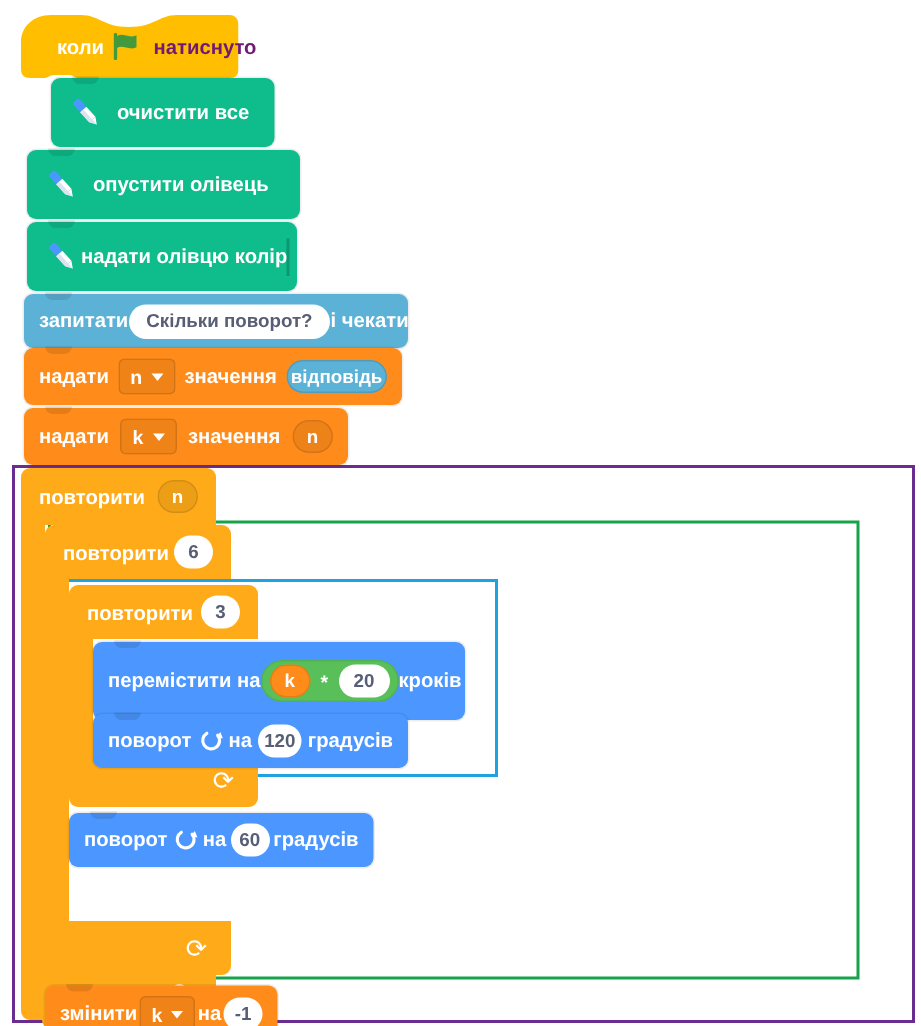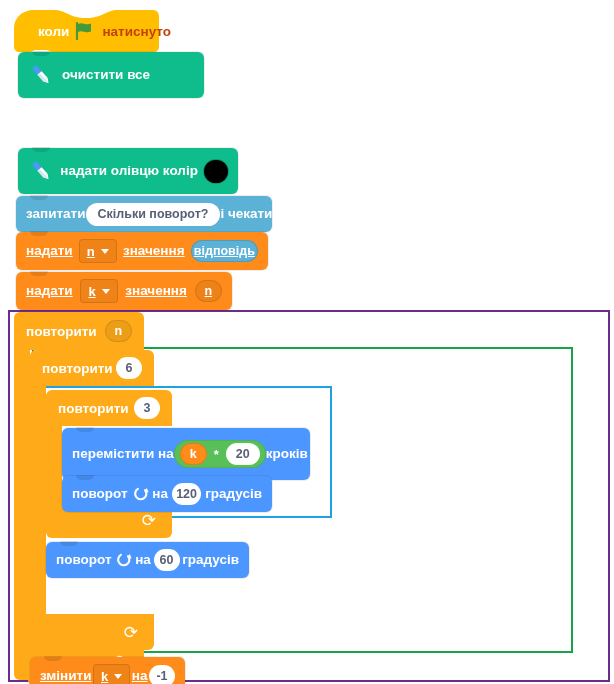--- a/index.html
+++ b/index.html
@@ -27,21 +27,21 @@
   }
   .blk .lbl{line-height:1;}
   
   .notch-top::before{
     content:"";position:absolute;left:14px;top:-1px;
     width:18px;height:5px;border-radius:0 0 5px 5px;
     background:rgba(0,0,0,0.10);
   }            
   .pen{background:#0fbd8c;}           
   .sens{background:#5cb1d6;}          
-  .var{background:#ff8c1a;text-decoration:underline;}          
+  .var{background:#ff8c1a;}          
   .mot{background:#4c97ff;}           
 
   
   .oval{
     display:inline-flex;align-items:center;justify-content:center;
     border-radius:999px;height:22px;min-width:26px;padding:0 10px;
     font-size:12.5px;font-weight:bold;box-sizing:border-box;
   }
   .oval-white{background:#ffffff;color:#575e75;}
   .oval-blue{background:#5cb1d6;color:#ffffff;box-shadow:inset 0 0 0 1px rgba(0,0,0,.12);}
@@ -124,52 +124,66 @@
     <div style="position:absolute;left:12px;top:0;width:145px;height:42px;display:flex;align-items:center;padding-left:12px;box-sizing:border-box;">
       <span class="lbl" style="color:#fff;font-size:13.5px;font-weight:bold;">коли</span>
       <span class="gap"></span>
       <span class="icon flag">
         <svg width="21" height="18" viewBox="0 0 21 18">
           <path d="M2,1 L2,17" stroke="#45993d" stroke-width="2.2" stroke-linecap="round" fill="none"></path>
           <path d="M3,2 C7,-0.5 11,4 16,1.5 L16,9.5 C11,12 7,7.5 3,10 Z" fill="#45993d"></path>
         </svg>
       </span>
       <span class="gap"></span>
-      <span class="lbl" style="color:#c2410c;font-size:13.5px;font-weight:bold;">натиснуто</span>
-    </div>
-  </div>
-
-  <div class="blk pen notch-top" style="left:18px;top:52px;width:186px;height:46px;">
+      <span class="lbl" style="color:#701a75;font-size:13.5px;font-weight:bold;">натиснуто</span>
+    </div>
+  </div>
+
+  <div class="blk pen notch-top" style="left:34px;top:52px;width:149px;height:46px;">
     <span class="icon pen-ico">
       <svg width="26" height="26" viewBox="0 0 26 26">
         <g transform="rotate(-42 13 13)">
           <rect x="10.5" y="2.5" width="5.5" height="8" rx="1.6" fill="#4c97ff"></rect>
           <rect x="10.5" y="10.5" width="5.5" height="9" fill="#ffffff"></rect>
           <path d="M10.5,19.5 L16,19.5 L13.25,24 Z" fill="#ffffff"></path>
           <path d="M10.5,10.5 L10.5,19.5 L13.25,24 L13.25,10.5 Z" fill="#d9e3f2"></path>
         </g>
       </svg>
     </span>
     <span class="gap"></span>
     <span class="lbl">очистити все</span>
   </div>
 
-
-  <div class="blk pen notch-top" style="left:18px;top:148px;width:220px;height:46px;">
+  <div class="blk pen notch-top" style="left:18px;top:100px;width:182px;height:46px;">
     <span class="icon pen-ico">
       <svg width="26" height="26" viewBox="0 0 26 26">
         <g transform="rotate(-42 13 13)">
           <rect x="10.5" y="2.5" width="5.5" height="8" rx="1.6" fill="#4c97ff"></rect>
           <rect x="10.5" y="10.5" width="5.5" height="9" fill="#ffffff"></rect>
           <path d="M10.5,19.5 L16,19.5 L13.25,24 Z" fill="#ffffff"></path>
           <path d="M10.5,10.5 L10.5,19.5 L13.25,24 L13.25,10.5 Z" fill="#d9e3f2"></path>
         </g>
       </svg>
     </span>
     <span class="gap"></span>
+    <span class="lbl">опустити олівець</span>
+  </div>
+
+  <div class="blk pen notch-top" style="left:18px;top:148px;width:180px;height:46px;">
+    <span class="icon pen-ico">
+      <svg width="26" height="26" viewBox="0 0 26 26">
+        <g transform="rotate(-42 13 13)">
+          <rect x="10.5" y="2.5" width="5.5" height="8" rx="1.6" fill="#4c97ff"></rect>
+          <rect x="10.5" y="10.5" width="5.5" height="9" fill="#ffffff"></rect>
+          <path d="M10.5,19.5 L16,19.5 L13.25,24 Z" fill="#ffffff"></path>
+          <path d="M10.5,10.5 L10.5,19.5 L13.25,24 L13.25,10.5 Z" fill="#d9e3f2"></path>
+        </g>
+      </svg>
+    </span>
+    <span class="gap"></span>
     <span class="lbl">надати олівцю колір</span>
     <span class="gap"></span>
     <span class="swatch"></span>
   </div>
 
   <div class="blk sens notch-top" style="left:16px;top:196px;width:256px;height:36px;">
     <span class="lbl">запитати</span>
     <span class="gap"></span>
     <span class="text-input">Скільки поворот?</span>
     <span class="gap"></span>

